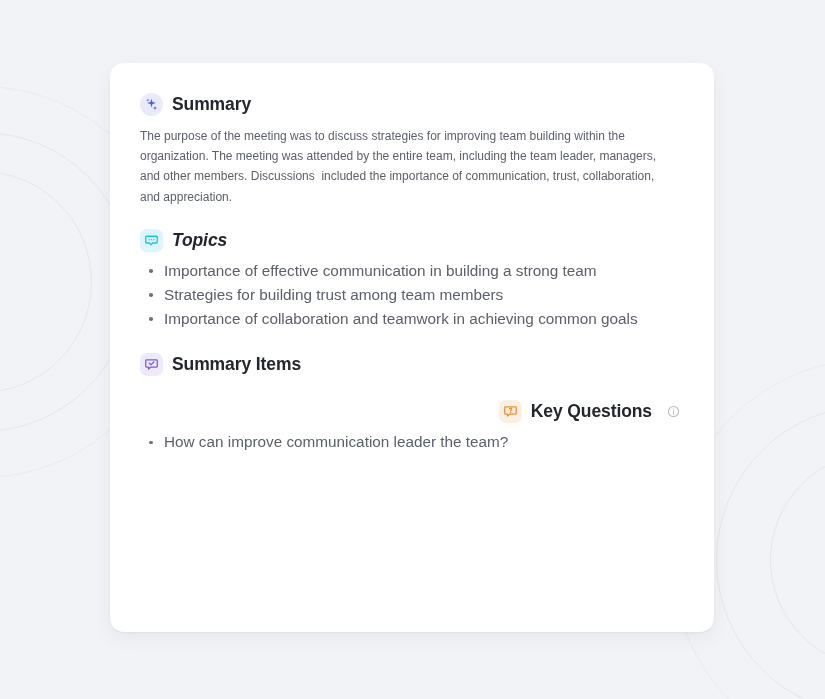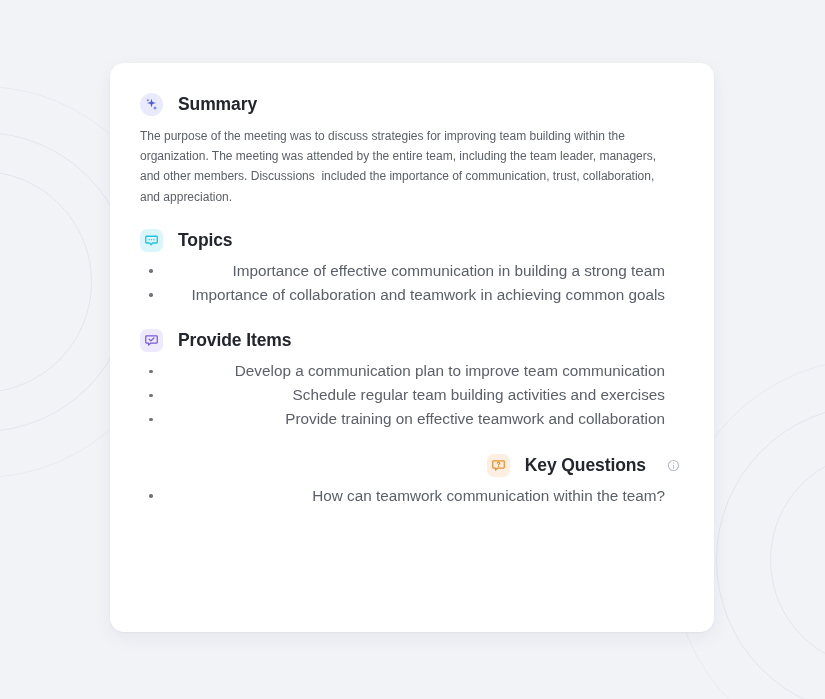--- a/index.html
+++ b/index.html
@@ -52,21 +52,21 @@
     border-radius: 14px;
     box-shadow: 0 1px 2px rgba(28, 32, 56, 0.05),
                 0 6px 20px rgba(28, 32, 56, 0.055);
     padding: 30px 34px 0 30px;
   }
 
   
   .sec-head {
     display: flex;
     align-items: center;
-    gap: 15px;
+    gap: 9px;
   }
   .sec-title {
     font-size: 17.5px;
     font-weight: 700;
     color: #23262c;
     letter-spacing: -0.1px;
     line-height: 1.2;
   }
 
   
@@ -108,34 +108,33 @@
     margin-top: 9px;
   }
   ul.bullets li {
     position: relative;
     padding-left: 24px;
     font-size: 15.3px;
     line-height: 20.5px;
     color: #5a5f68;
     margin-bottom: 3.5px;
     width: 525px;
-    text-align: right;
   }
   ul.bullets li::before {
     content: "";
     position: absolute;
     left: 9px;
     top: 8.5px;
     width: 3.5px;
     height: 3.5px;
     border-radius: 50%;
     background: #6f747d;
   }
 
-  .sec-topics  { margin-top: 22px; }
+  .sec-topics  { margin-top: 22px; font-style: italic; }
   .sec-action  { margin-top: 24px; }
   .sec-key     { margin-top: 24px; justify-content: flex-end; }
 </style>
 </head>
 <body>
 
 <div class="bg-decor">
   <div class="ring ring-l3 soft"></div>
   <div class="ring ring-l1"></div>
   <div class="ring ring-l2"></div>
@@ -165,52 +164,48 @@
         <path d="M4 5.2h16c.7 0 1.2.5 1.2 1.2v8.4c0 .7-.5 1.2-1.2 1.2h-6.3l-2.4 2.9-2.4-2.9H4c-.7 0-1.2-.5-1.2-1.2V6.4c0-.7.5-1.2 1.2-1.2Z" fill="none" stroke="#1fc4dd" stroke-width="2.1" stroke-linejoin="round"></path>
         <circle cx="8.2" cy="10.6" r="1.15" fill="#1fc4dd"></circle>
         <circle cx="12" cy="10.6" r="1.15" fill="#1fc4dd"></circle>
         <circle cx="15.8" cy="10.6" r="1.15" fill="#1fc4dd"></circle>
       </svg>
     </span>
     <span class="sec-title">Topics</span>
   </div>
   <ul class="bullets">
     <li>Importance of effective communication in building a strong team</li>
+    <li>Strategies for building trust among team members</li>
     <li>Importance of collaboration and teamwork in achieving common goals</li>
   </ul>
 
   <div class="sec-head sec-action">
     <span class="chip chip-action">
       <svg width="15" height="15" viewBox="0 0 24 24" aria-hidden="true">
         <path d="M4 4.4h16c.7 0 1.2.5 1.2 1.2v9.2c0 .7-.5 1.2-1.2 1.2h-9.1l-3.6 3.4v-3.4H4c-.7 0-1.2-.5-1.2-1.2V5.6c0-.7.5-1.2 1.2-1.2Z" fill="none" stroke="#7a5bd6" stroke-width="2" stroke-linejoin="round"></path>
         <path d="M8.4 10.1 11 12.6 15.8 7.9" fill="none" stroke="#7a5bd6" stroke-width="2.1" stroke-linecap="round" stroke-linejoin="round"></path>
       </svg>
     </span>
-    <span class="sec-title">Provide Items</span>
-  </div>
-  <ul class="bullets">
-    <li>Develop a communication plan to improve team communication</li>
-    <li>Schedule regular team building activities and exercises</li>
-    <li>Provide training on effective teamwork and collaboration</li>
-  </ul>
+    <span class="sec-title">Summary Items</span>
+  </div>
 
   <div class="sec-head sec-key">
     <span class="chip chip-key">
       <svg width="15" height="15" viewBox="0 0 24 24" aria-hidden="true">
         <path d="M4 4.4h16c.7 0 1.2.5 1.2 1.2v9.2c0 .7-.5 1.2-1.2 1.2h-9.1l-3.6 3.4v-3.4H4c-.7 0-1.2-.5-1.2-1.2V5.6c0-.7.5-1.2 1.2-1.2Z" fill="none" stroke="#e8912f" stroke-width="2" stroke-linejoin="round"></path>
         <path d="M10.1 8.3c.1-1 .9-1.7 1.9-1.7 1.1 0 1.9.7 1.9 1.7 0 1.3-1.7 1.4-1.8 2.8" fill="none" stroke="#e8912f" stroke-width="1.9" stroke-linecap="round"></path>
         <circle cx="12.05" cy="13.5" r="1.1" fill="#e8912f"></circle>
       </svg>
     </span>
     <span class="sec-title">Key Questions</span>
     <span class="info-icon">
       <svg width="13" height="13" viewBox="0 0 24 24" aria-hidden="true">
         <circle cx="12" cy="12" r="9.4" fill="none" stroke="#b6bac4" stroke-width="1.9"></circle>
         <circle cx="12" cy="7.6" r="1.15" fill="#b6bac4"></circle>
         <path d="M12 11v6" stroke="#b6bac4" stroke-width="1.9" stroke-linecap="round"></path>
       </svg>
     </span>
   </div>
   <ul class="bullets">
-    <li>How can teamwork communication within the team?</li>
+    <li>How can improve communication leader the team?</li>
   </ul>
 
 </div>
 
 </body></html>

